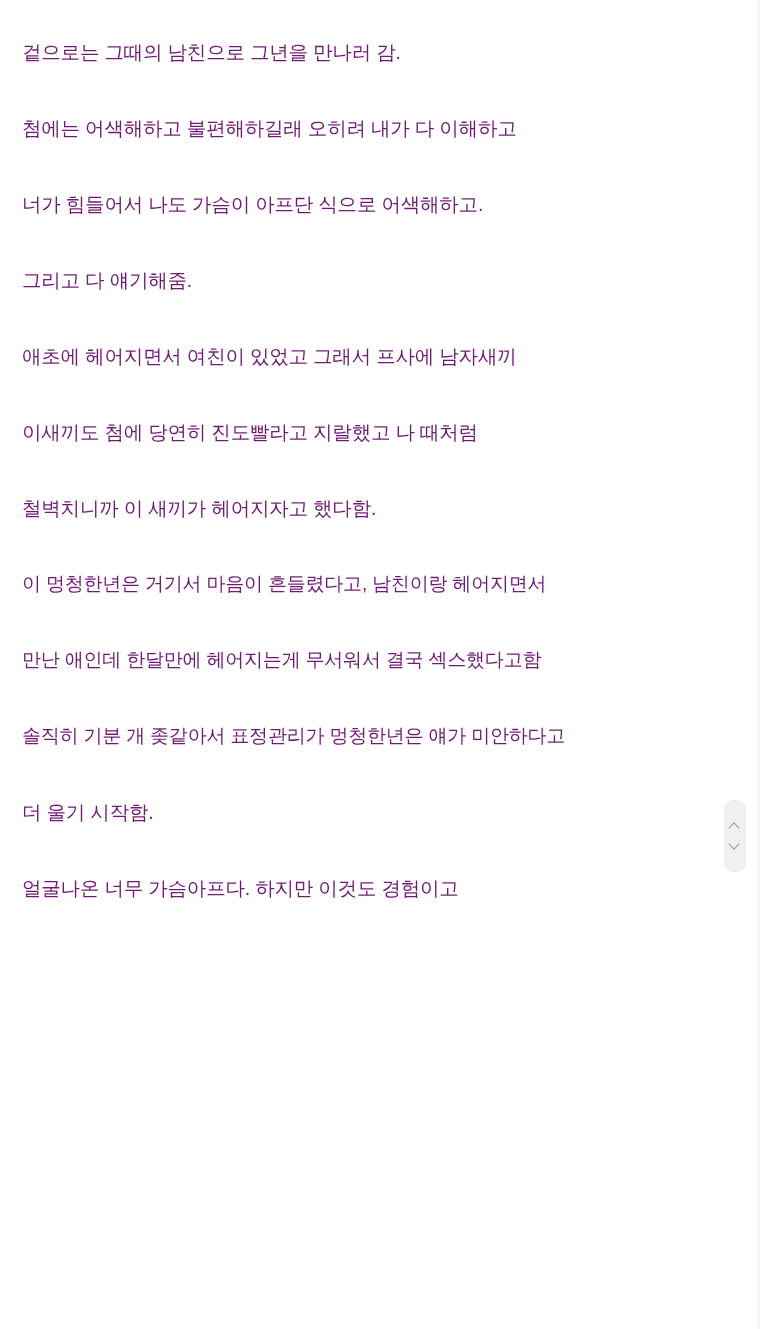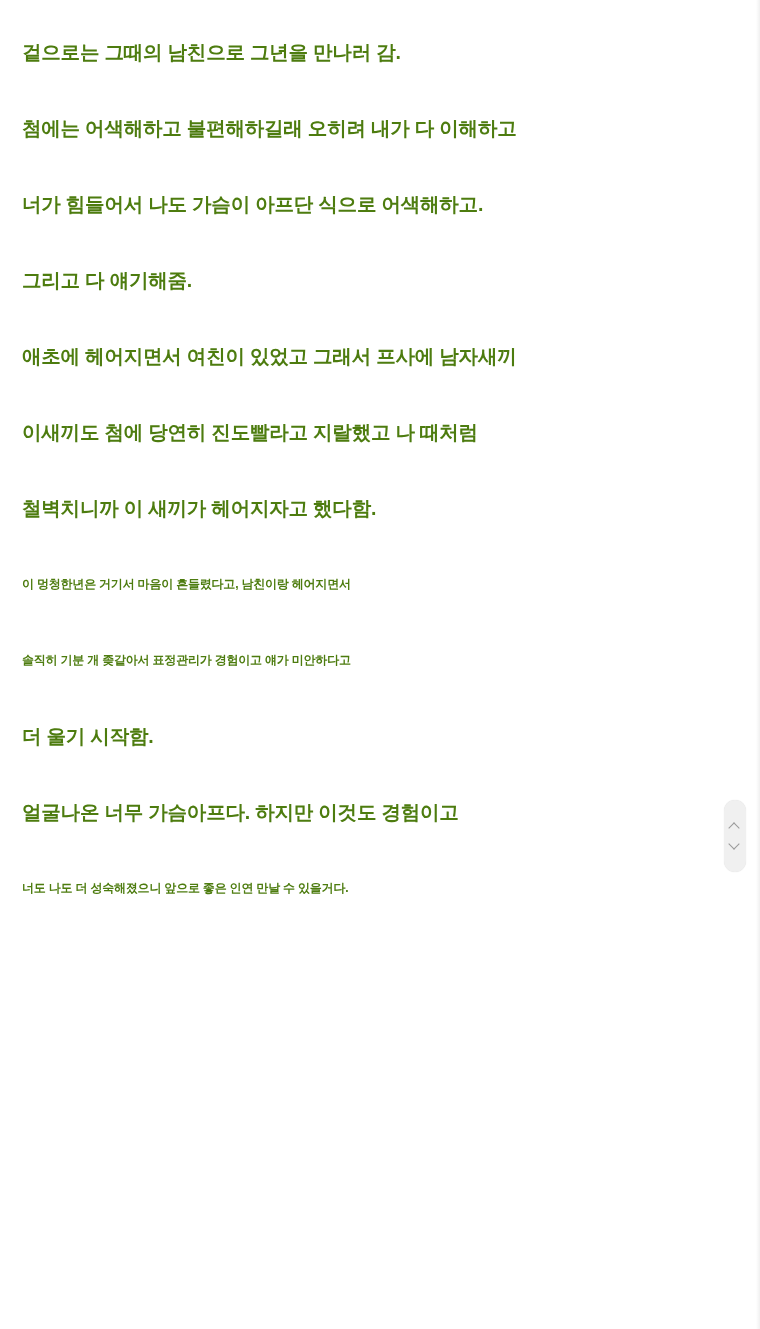--- a/index.html
+++ b/index.html
@@ -21,32 +21,31 @@
     position: absolute;
     left: 0;
     top: 0;
     width: 760px;
     padding: 14px 0 0 0;
     box-sizing: border-box;
   }
   .para {
     font-size: 19.5px;
     line-height: 1.25;
-    color: #4d7c0f;
+    color: #701a75;
     margin: 0 0 0 0;
     padding: 0 40px 0 22px;
     height: 76px;
     display: flex;
     align-items: center;
     letter-spacing: -0.2px;
     white-space: nowrap;
-    font-weight: bold;
   }
   .para.small {
-    font-size: 12px;
+    font-size: 19px;
   }
   .scroll-widget {
     position: absolute;
     right: 14px;
     top: 800px;
     width: 22px;
     height: 72px;
     background: #f0f0f0;
     border-radius: 11px;
     display: flex;
@@ -96,24 +95,24 @@
 
   <div class="content">
     <p class="para">겉으로는 그때의 남친으로 그년을 만나러 감.</p>
     <p class="para">첨에는 어색해하고 불편해하길래 오히려 내가 다 이해하고</p>
     <p class="para">너가 힘들어서 나도 가슴이 아프단 식으로 어색해하고.</p>
     <p class="para">그리고 다 얘기해줌.</p>
     <p class="para">애초에 헤어지면서 여친이 있었고 그래서 프사에 남자새끼</p>
     <p class="para">이새끼도 첨에 당연히 진도빨라고 지랄했고 나 때처럼</p>
     <p class="para">철벽치니까 이 새끼가 헤어지자고 했다함.</p>
     <p class="para small">이 멍청한년은 거기서 마음이 흔들렸다고, 남친이랑 헤어지면서</p>
-    <p class="para small">솔직히 기분 개 좆같아서 표정관리가 경험이고 얘가 미안하다고</p>
+    <p class="para small">만난 애인데 한달만에 헤어지는게 무서워서 결국 섹스했다고함</p>
+    <p class="para small">솔직히 기분 개 좆같아서 표정관리가 멍청한년은 얘가 미안하다고</p>
     <p class="para">더 울기 시작함.</p>
     <p class="para">얼굴나온 너무 가슴아프다. 하지만 이것도 경험이고</p>
-    <p class="para small">너도 나도 더 성숙해졌으니 앞으로 좋은 인연 만날 수 있을거다.</p>
   </div>
 
   <div class="scroll-widget">
     <span class="chev up"></span>
     <span class="chev down"></span>
   </div>
 
   <div class="edge-shadow"></div>
 </div>
 

